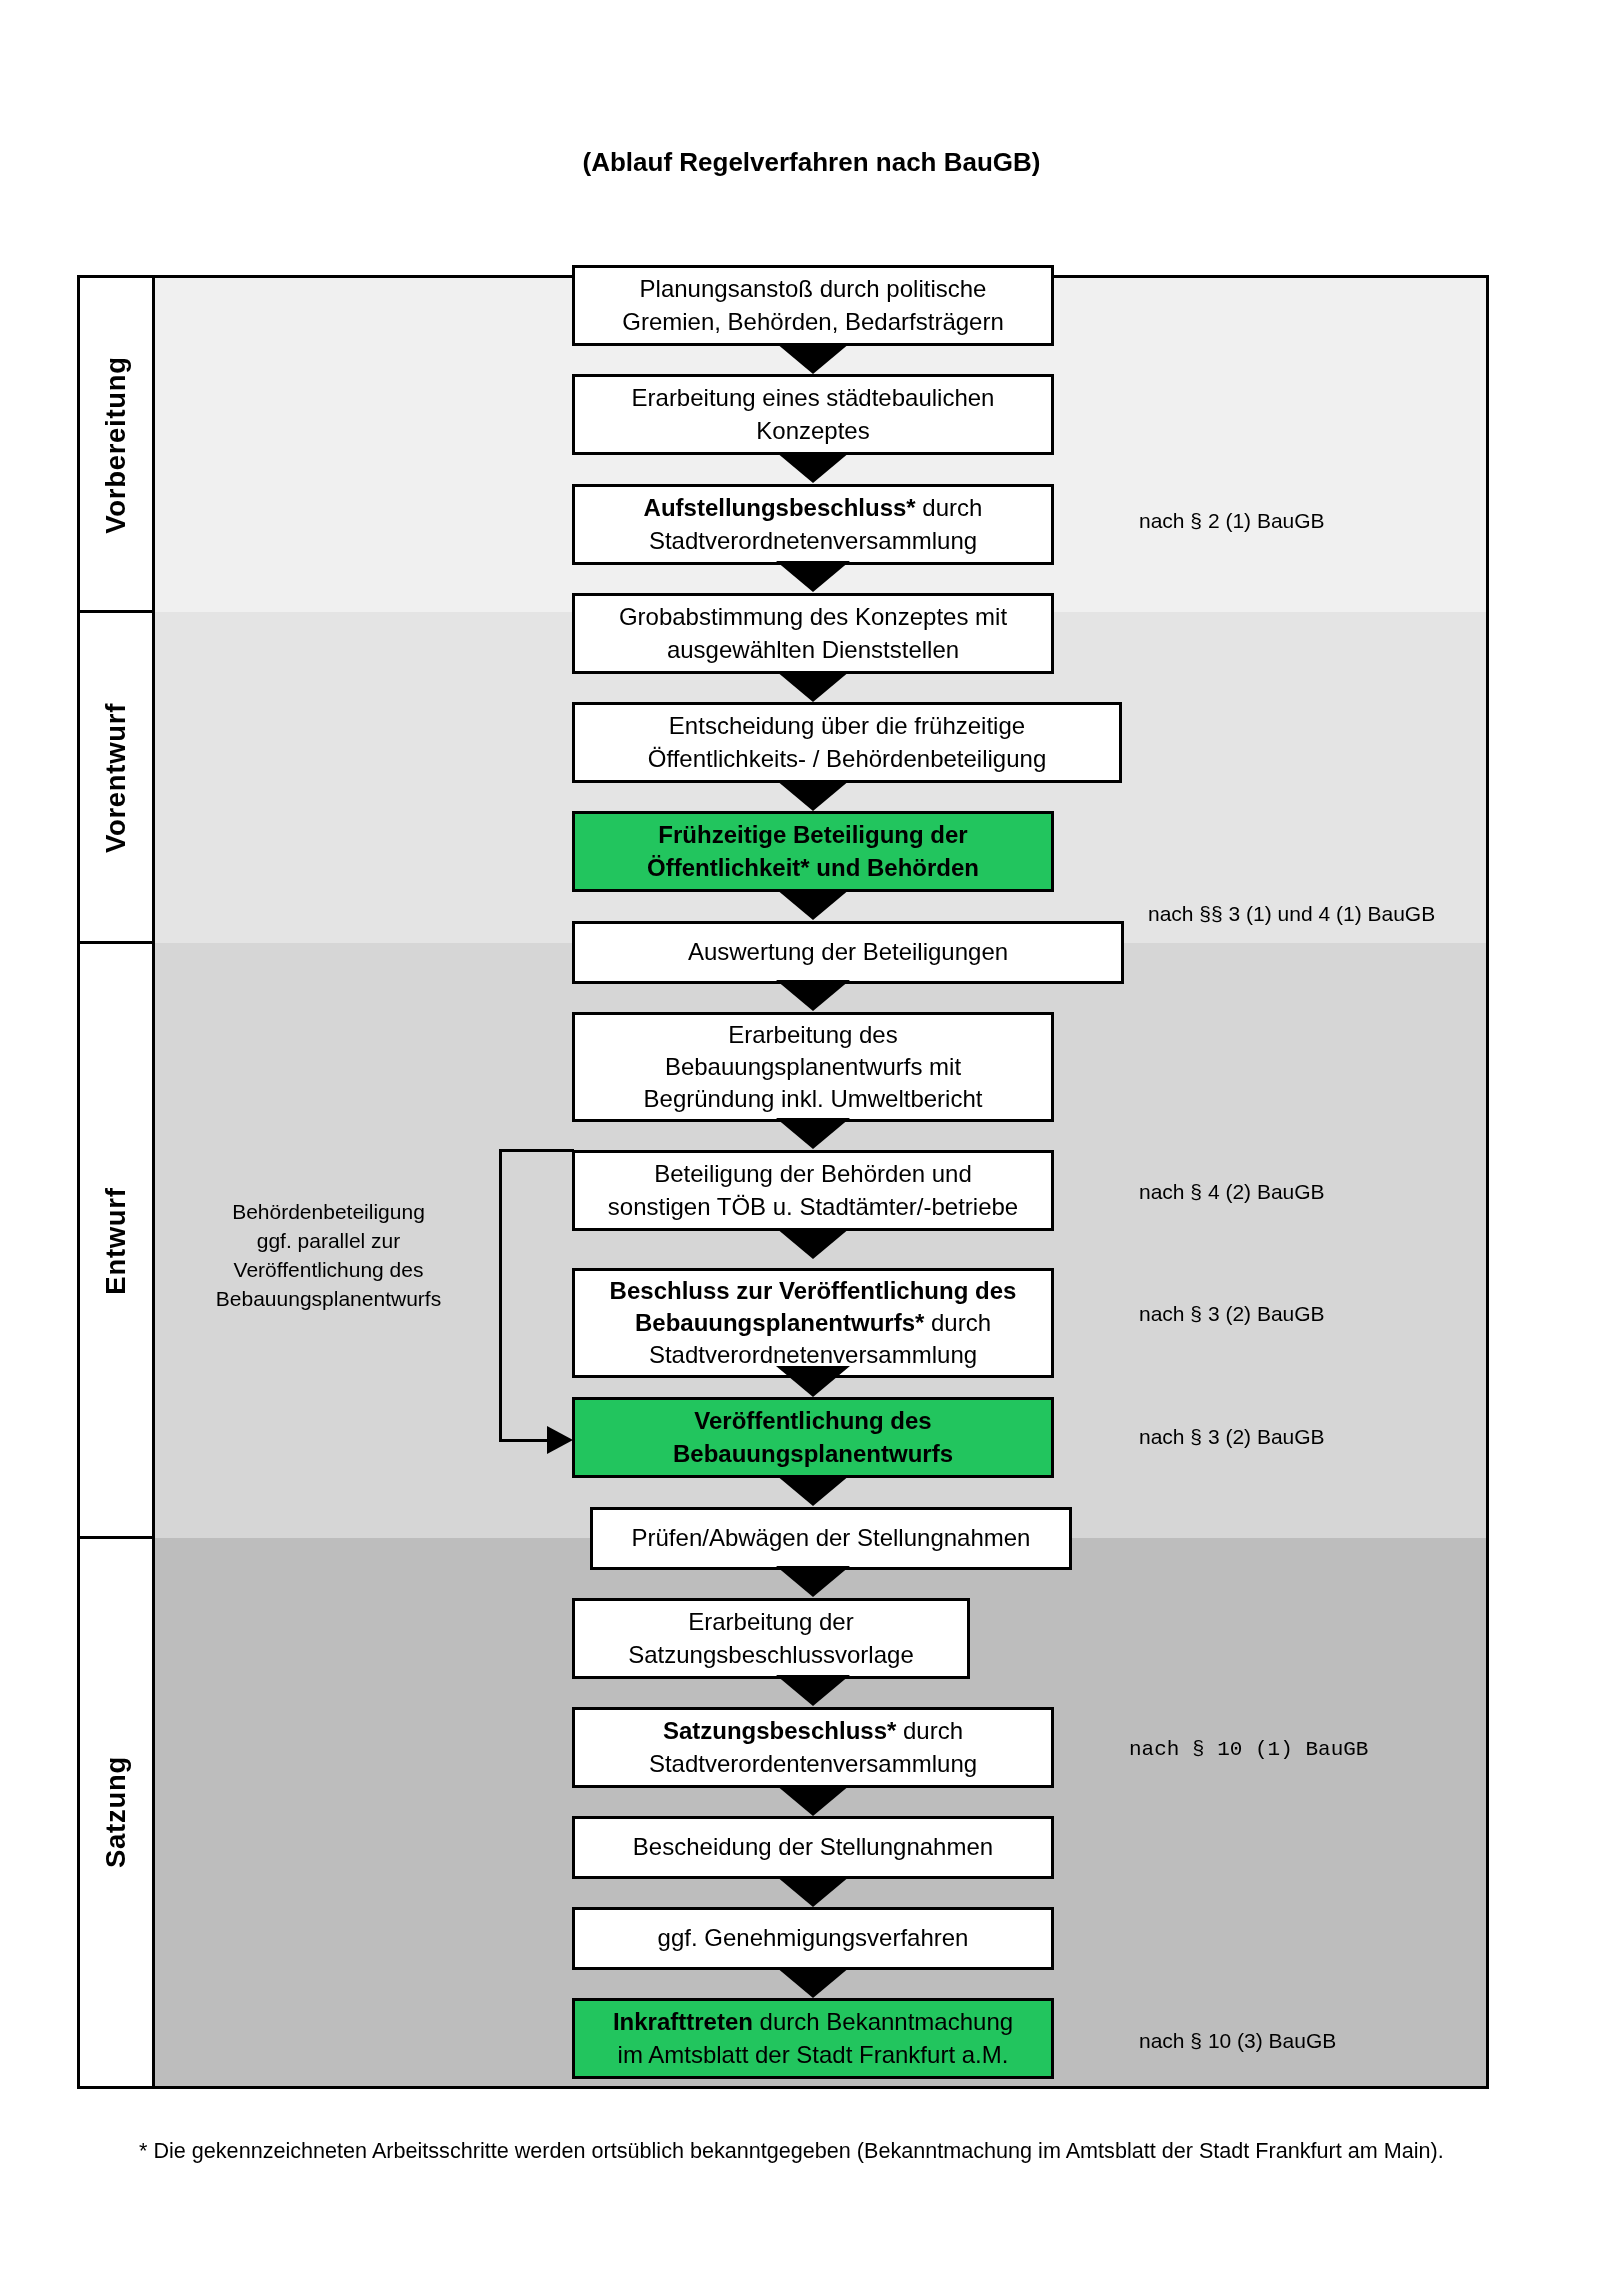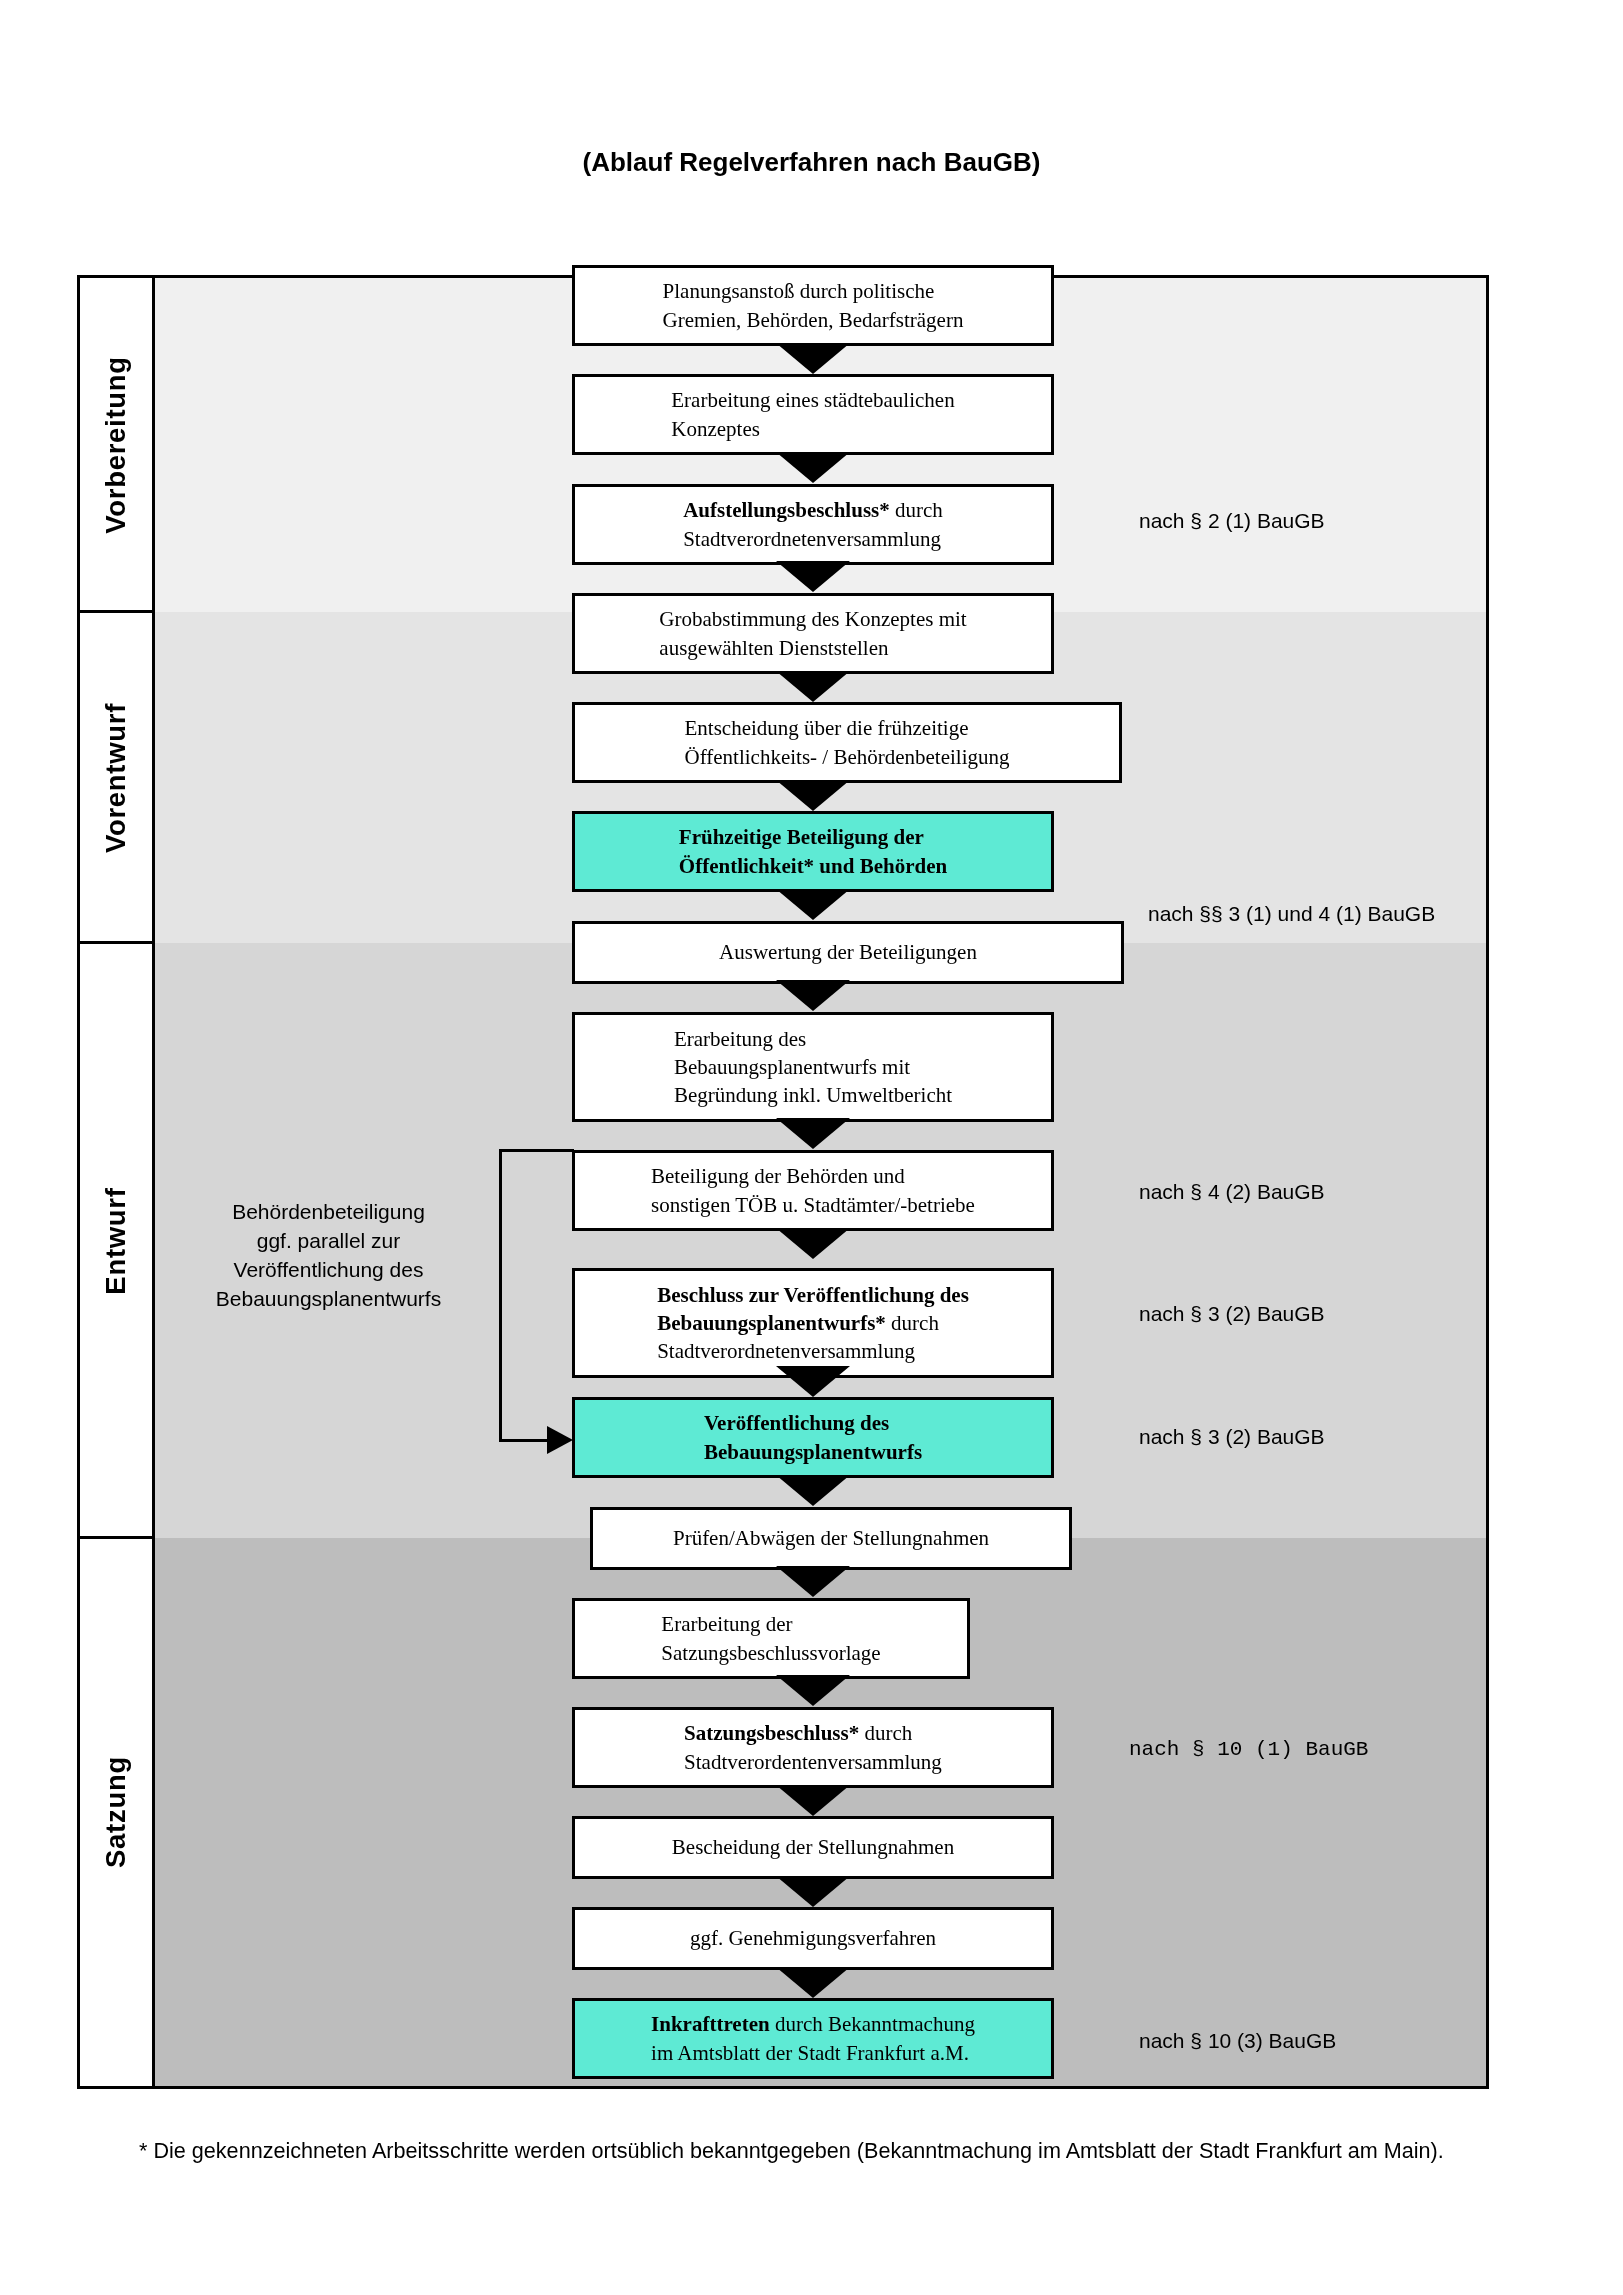--- a/index.html
+++ b/index.html
@@ -94,28 +94,27 @@
 
   
   .pbox{
     position:absolute;
     box-sizing:border-box;
     border:3.3px solid #000;
     background:#ffffff;
     display:flex;
     align-items:center;
     justify-content:center;
-    text-align:left;
-    font-size:21px;
+    text-align:center;
+    font-size:24px;
     line-height:1.34;
     padding:3.9px 9.2px;
     z-index:4;
-    font-family:Liberation Serif, serif;
-  }
-  .pbox.blue{background:#5eead4;}
+  }
+  .pbox.blue{background:#22c55e;}
   .pbox .b{font-weight:bold;}
 
   
   .arrow-down{
     position:absolute;
     width:0;height:0;
     border-left:37px solid transparent;
     border-right:37px solid transparent;
     border-top:31px solid #000;
     z-index:5;

